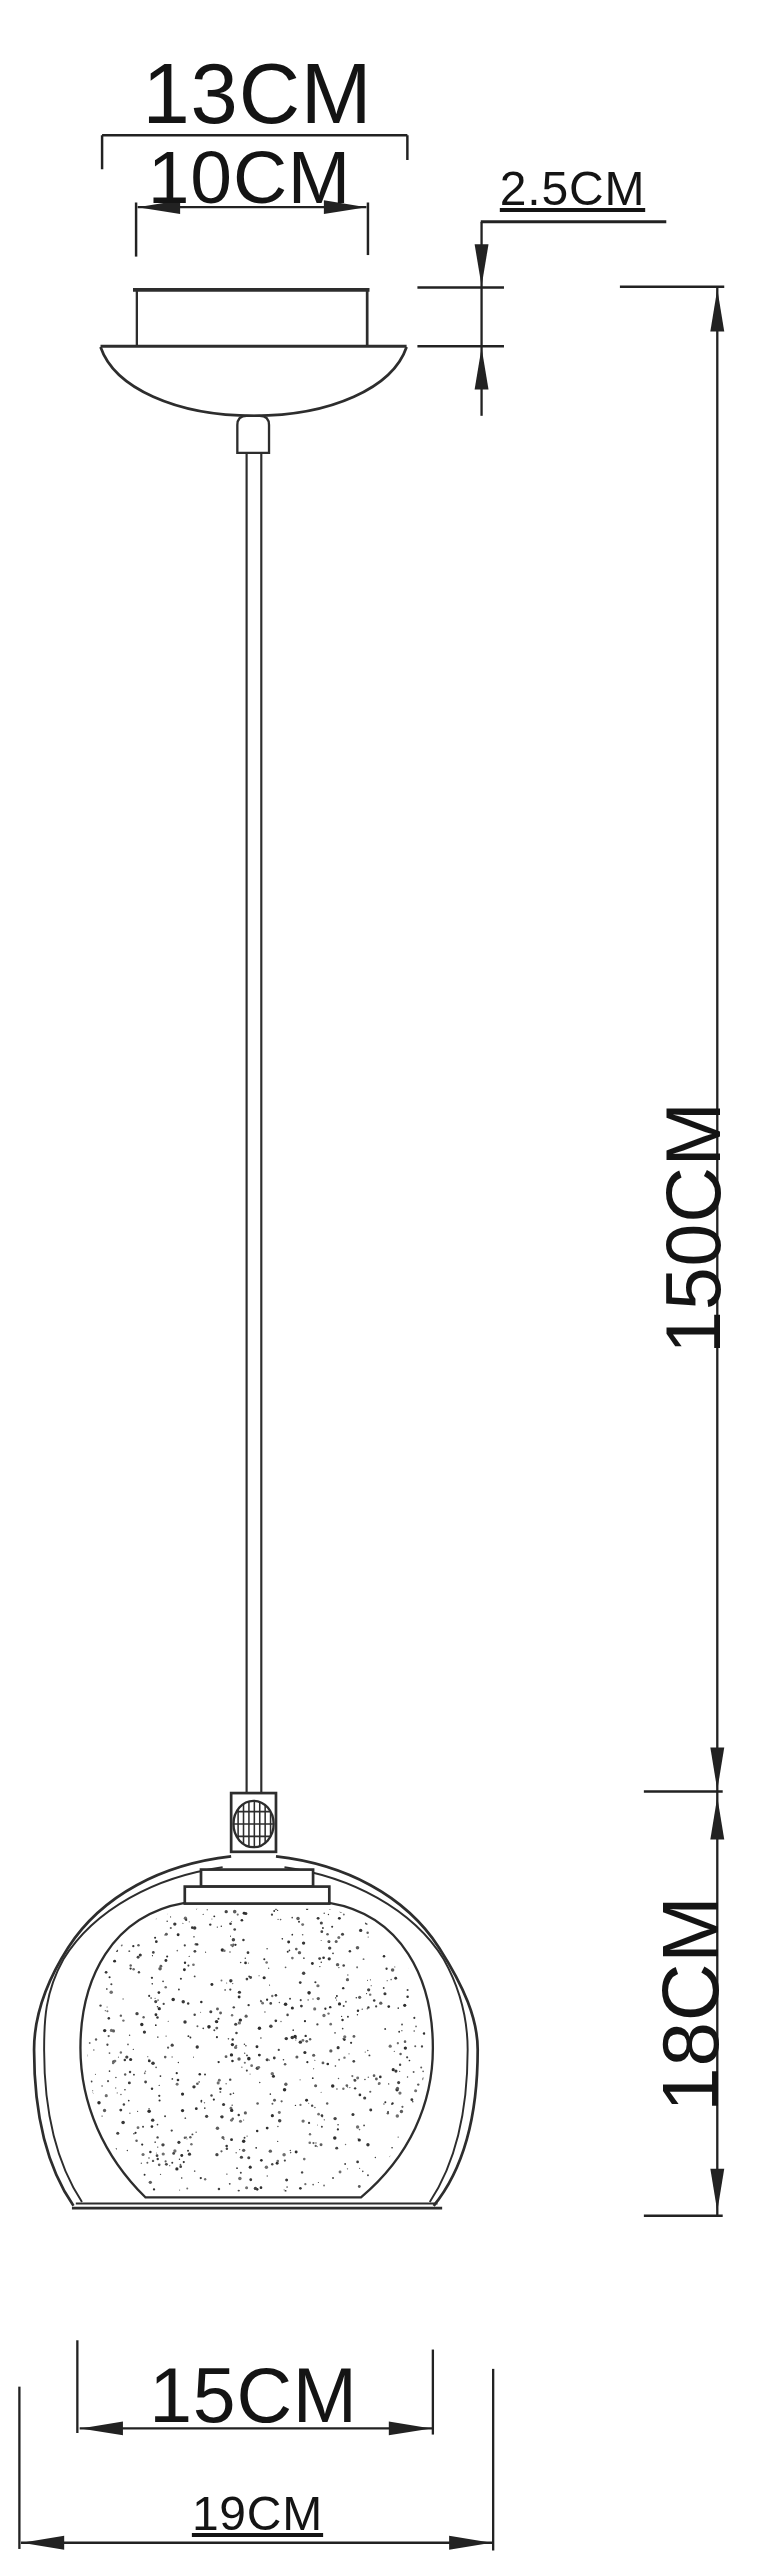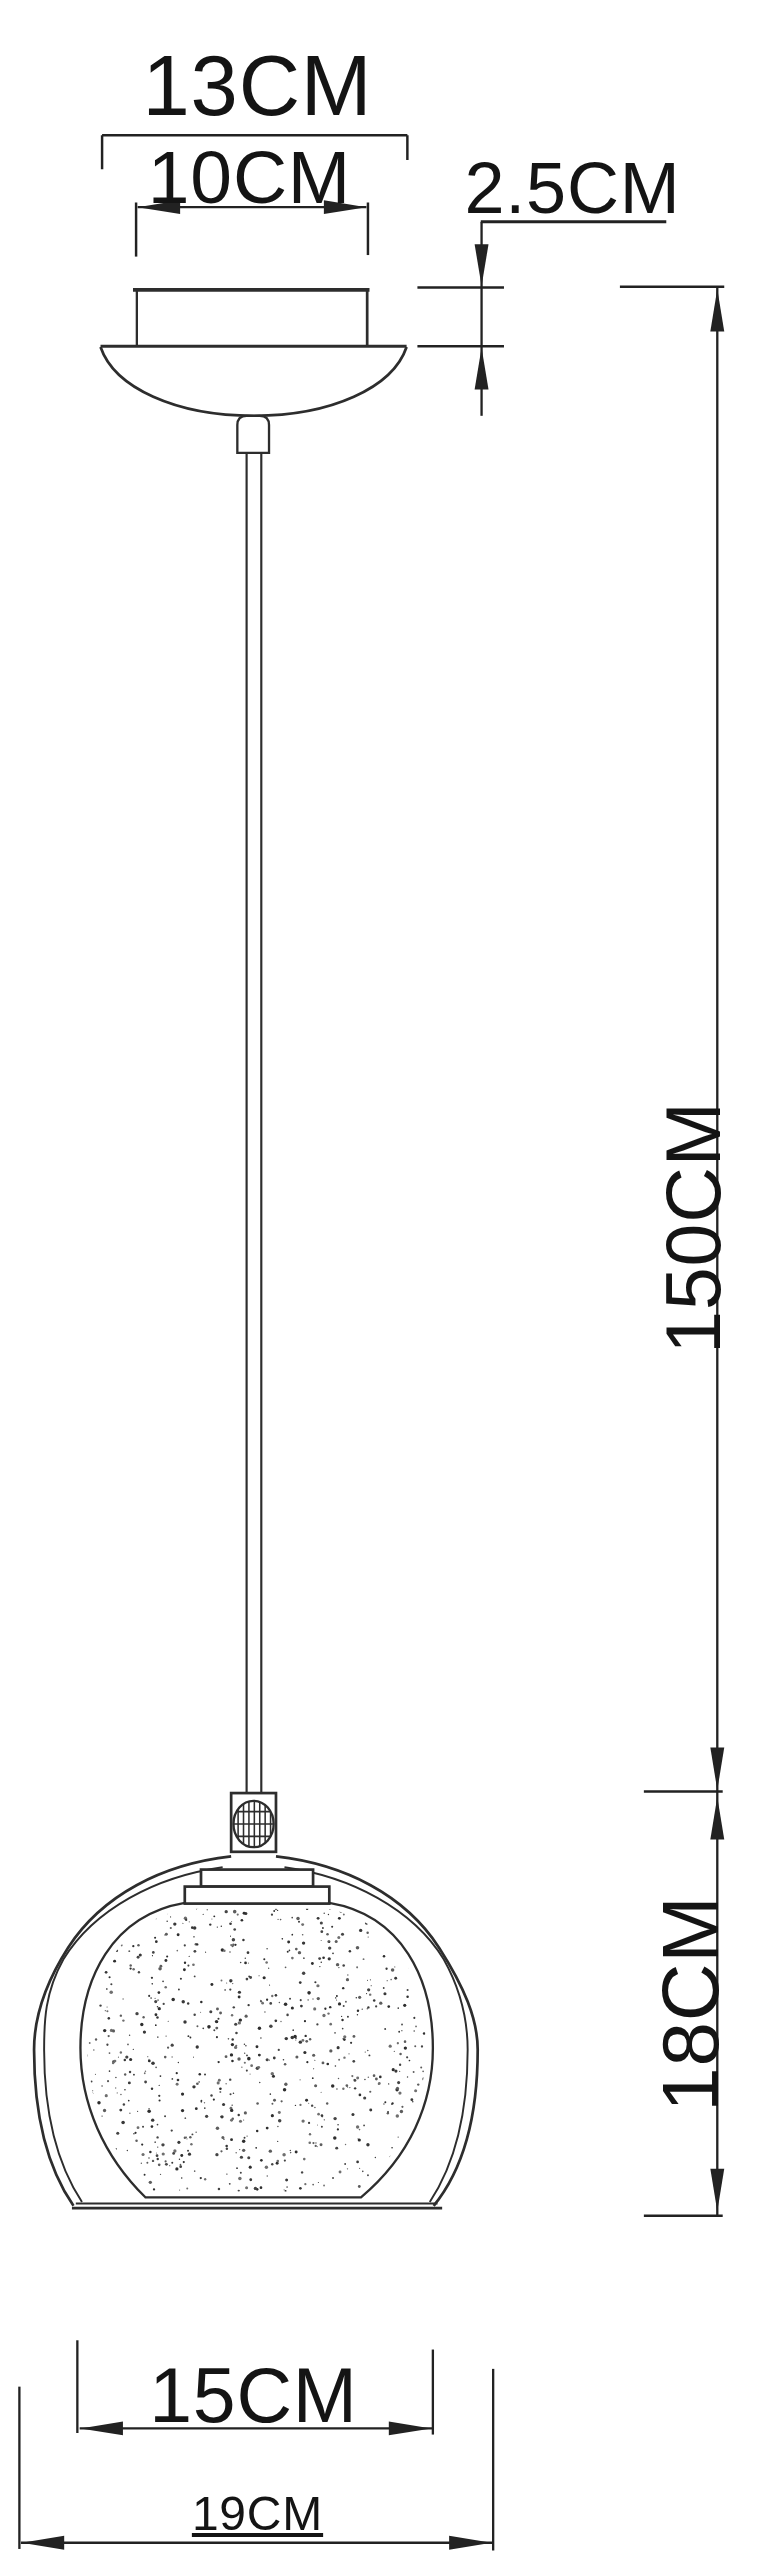--- a/index.html
+++ b/index.html
@@ -12,23 +12,23 @@
   }
   #drawing{position:absolute;left:0;top:0;}
   .dim-label{
     position:absolute;
     color:#141414;
     text-align:center;
     white-space:nowrap;
     display:flex;align-items:center;justify-content:center;
     letter-spacing:0.8px;
   }
-  .lbl-13{left:103px;top:39px;width:309px;height:93px;font-size:85px;}
+  .lbl-13{left:103px;top:47px;width:309px;height:93px;font-size:85px;}
   .lbl-10{left:95px;top:136px;width:309px;height:82px;font-size:75px;}
-  .lbl-25{left:437px;top:148px;width:271px;height:80px;font-size:72px;}
+  .lbl-25{left:437px;top:148px;width:271px;height:80px;font-size:48px;text-decoration:underline;}
   .lbl-150{left:539px;top:1185px;width:309px;height:85px;font-size:77px;transform:rotate(-90deg);}
   .lbl-18{left:536px;top:1961px;width:309px;height:85px;font-size:80px;transform:rotate(-90deg);}
   .lbl-15{left:99px;top:2354px;width:309px;height:83px;font-size:77px;}
   .lbl-19{left:103px;top:2472px;width:309px;height:82px;font-size:48px;text-decoration:underline;}
 </style>
 </head>
 <body>
 
 <div id="stage">
 

